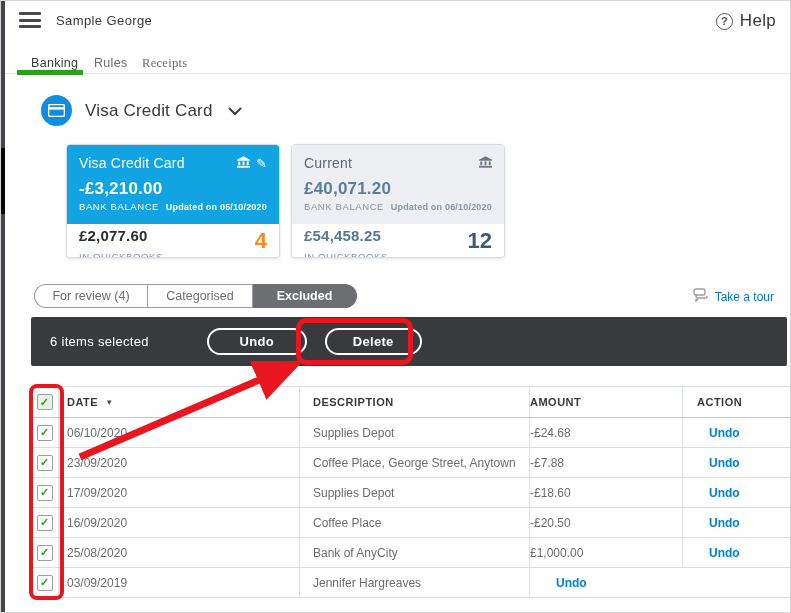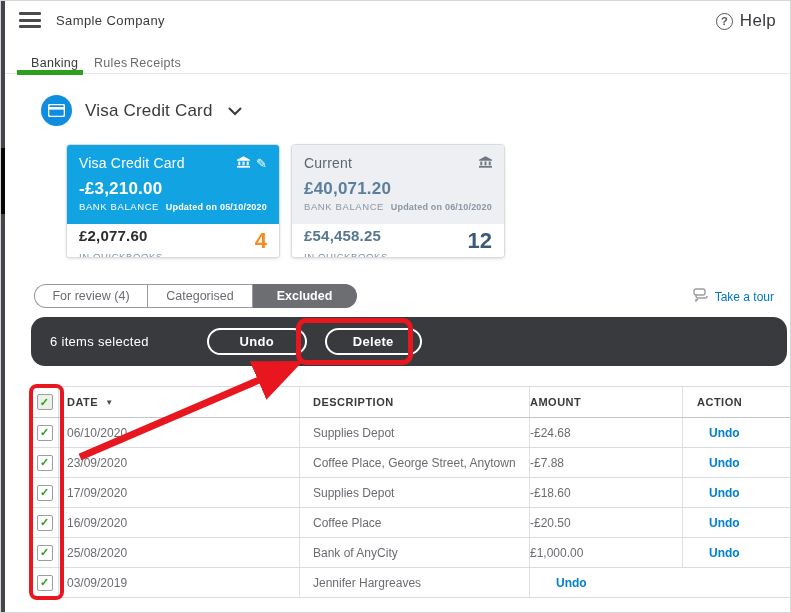--- a/index.html
+++ b/index.html
@@ -22,21 +22,21 @@
   .help-circle { width:17px; height:17px; border:1.5px solid #55565a; border-radius:50%;
     font-size:11px; font-weight:bold; color:#55565a; display:flex; align-items:center; justify-content:center; }
   .help-label { font-size:17px; letter-spacing:.3px; color:#393a3d; }
 
   
   .nav-tabs { position:absolute; left:4px; top:50px; right:0; height:26px; }
   .nav-tab { position:absolute; top:5px; font-size:12.5px; letter-spacing:.3px; color:#6b6c72; cursor:pointer; }
   .nav-tab.active { color:#393a3d; }
   .nav-tab-banking { left:26px; }
   .nav-tab-rules { left:89px; }
-  .nav-tab-receipts { left:125px; }
+  .nav-tab-receipts { left:137px;font-family:Liberation Serif, serif; }
   .nav-underline-track { position:absolute; left:4px; top:72px; right:0; height:1px; background:#e4e6e9; }
   .nav-underline { position:absolute; left:16px; top:69px; width:66px; height:5px; background:#2ca01c; }
 
   
   .acct-head { position:absolute; left:40px; top:94px; display:flex; align-items:center; gap:13px; }
   .acct-circle { width:31px; height:31px; background:#0f8ee0; border-radius:50%;
     display:flex; align-items:center; justify-content:center; cursor:pointer; }
   .acct-title { font-size:17px; color:#393a3d; letter-spacing:.2px; cursor:pointer; }
   .chevron { margin-left:2px; cursor:pointer; }
 
@@ -75,21 +75,21 @@
     font-size:12.5px; display:flex; align-items:center; justify-content:center; cursor:pointer; }
   .seg-first { border-radius:13px 0 0 13px; width:113px; border-right:none; }
   .seg-mid { width:106px; }
   .seg-last { border-radius:0 13px 13px 0; width:104px; border-left:none; }
   .seg.active { background:#6d6e71; border-color:#6d6e71; color:#fff; font-weight:bold; }
   .tour { position:absolute; right:16px; top:287px; display:flex; align-items:center; gap:6px; cursor:pointer; }
   .tour-label { font-size:12px; color:#0077c5; }
 
   
   .sel-bar { position:absolute; left:30px; top:316px; width:756px; height:49px;
-    background:#393a3d; border-radius:14px; display:flex; align-items:center; }
+    background:#393a3d; border-radius:2px; display:flex; align-items:center; }
   .sel-text { color:#fff; font-size:13px; letter-spacing:.3px; margin-left:19px; }
   .pill-btn { height:27px; border:2px solid #fff; border-radius:15px; background:transparent;
     color:#fff; font-family:inherit; font-size:13px; font-weight:bold; letter-spacing:.3px; cursor:pointer; }
   .undo-btn { width:100px; margin-left:58px; }
   .delete-btn { width:97px; margin-left:18px; }
 
   
   .tbl { position:absolute; left:30px; top:385px; width:761px; }
   .tbl-row { display:grid; grid-template-columns:27px 241px 230px 153px 1fr; align-items:center; }
   .tbl-head { height:32px; border-top:1px solid #d9dce1; border-bottom:1px solid #c3c7cc;
@@ -121,21 +121,21 @@
 
   <div class="side-edge"></div>
   <div class="side-thumb"></div>
 
   <div class="topbar">
     <div class="menu-icon">
       <span></span>
         <span></span>
         <span></span>
     </div>
-    <div class="company">Sample Company</div>
+    <div class="company">Sample George</div>
     <div class="help">
       <span class="help-circle">?</span>
       <span class="help-label">Help</span>
     </div>
   </div>
 
   <div class="nav-tabs">
     <span class="nav-tab nav-tab-banking active">Banking</span>
     <span class="nav-tab nav-tab-rules">Rules</span>
     <span class="nav-tab nav-tab-receipts">Receipts</span>

